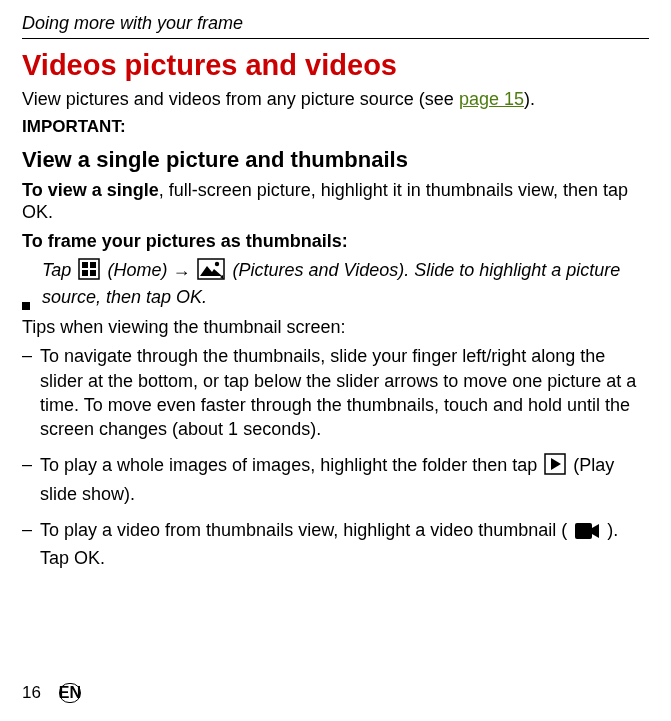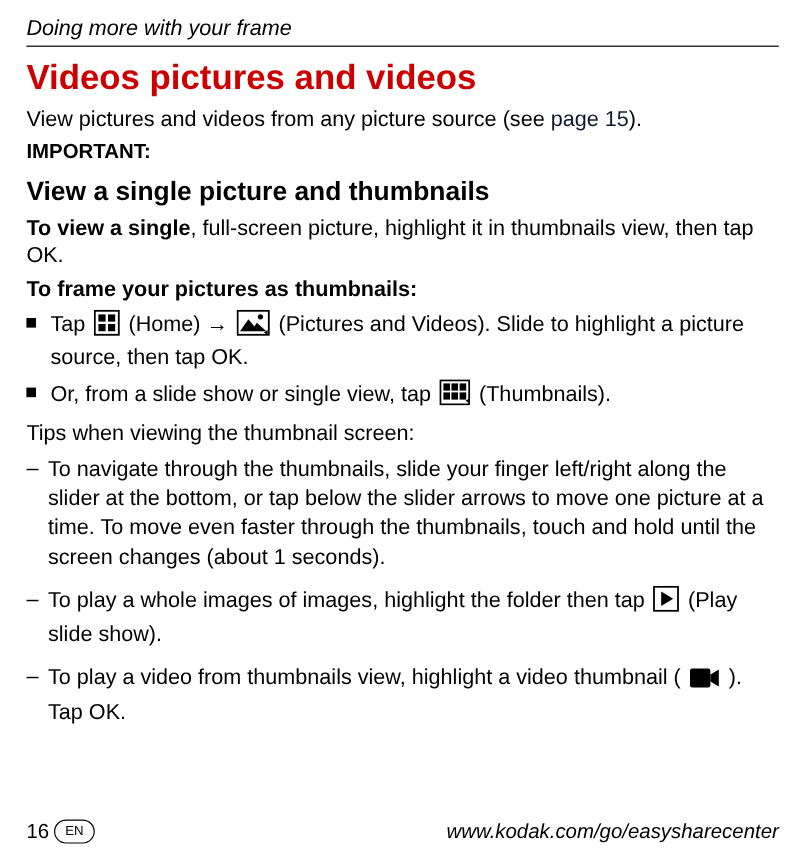--- a/index.html
+++ b/index.html
@@ -23,21 +23,21 @@
     color: #c00;
     font-size: 29px;
     font-weight: bold;
     margin-bottom: 6px;
   }
   .para {
     font-size: 18px;
     line-height: 1.25;
     margin-bottom: 6px;
   }
-  .link { color: #0f172a; }
+  .link { color: #4d7c0f; text-decoration: underline; }
   .important-row {
     display: flex;
     gap: 6px;
     margin-bottom: 10px;
     flex-direction: column;
   }
   .important-label {
     font-weight: bold;
     font-size: 17px;
     flex: 0 0 auto;
@@ -54,22 +54,23 @@
     font-weight: bold;
     margin-bottom: 6px;
   }
   .bold { font-weight: bold; }
   .bullet-list {
     list-style: none;
     margin: 0 0 4px 0;
   }
   .bullet-list > li {
     display: flex;
-    align-items: flex-start;
-    margin-bottom: 6px;
+    align-items: flex-end;
+    margin-bottom: 6px;
+    font-style: italic;
   }
   .bullet-list > li::before {
     content: "";
     display: inline-block;
     width: 8px;
     height: 8px;
     background: #000;
     margin: 7px 12px 0 0;
     flex: 0 0 auto;
   }
@@ -107,32 +108,32 @@
     left: 22px;
     right: 22px;
     display: flex;
     align-items: center;
     justify-content: space-between;
     font-size: 17px;
   }
   .footer-left {
     display: flex;
     align-items: flex-start;
-    gap: 4px;
+    gap: 18px;
   }
   .en-badge {
     display: inline-flex;
     align-items: center;
     justify-content: center;
-    width: 34px;
+    width: 22px;
     height: 20px;
     border: 1.5px solid #000;
     border-radius: 10px;
-    font-size: 11px;
-    font-weight: normal;
+    font-size: 16px;
+    font-weight: bold;
   }
   .footer-url { font-style: italic; }
 </style>
 </head>
 <body>
 
 <div class="header-line">Doing more with your frame</div>
 
 <h1>Videos pictures and videos</h1>
 
@@ -170,38 +171,20 @@
         <svg width="28" height="22" viewBox="0 0 28 22">
           <rect x="1" y="1" width="26" height="20" fill="none" stroke="#000" stroke-width="1.5"></rect>
           <polygon points="3,18 10,8 15,14 17,11 25,18" fill="#000"></polygon>
           <circle cx="20" cy="6" r="2.2" fill="#000"></circle>
           <polygon points="23,19 26,17 26,21" fill="#000"></polygon>
         </svg>
       </span>
       <span> (Pictures and Videos). Slide to highlight a picture source, then tap OK.</span>
     </div>
   </li>
-  <li>
-    <div class="bullet-body">
-      <span>Or, from a slide show or single view, tap </span>
-      <span class="icon">
-        <svg width="26" height="22" viewBox="0 0 26 22">
-          <rect x="1" y="1" width="24" height="20" fill="none" stroke="#000" stroke-width="1.5"></rect>
-          <rect x="3.5" y="3.5" width="5.5" height="6" fill="#000"></rect>
-          <rect x="10.2" y="3.5" width="5.5" height="6" fill="#000"></rect>
-          <rect x="17" y="3.5" width="5.5" height="6" fill="#000"></rect>
-          <rect x="3.5" y="11" width="5.5" height="6" fill="#000"></rect>
-          <rect x="10.2" y="11" width="5.5" height="6" fill="#000"></rect>
-          <rect x="17" y="11" width="5.5" height="6" fill="#000"></rect>
-          <polygon points="22,18 25,16 25,20" fill="#000"></polygon>
-        </svg>
-      </span>
-      <span> (Thumbnails).</span>
-    </div>
-  </li>
 </ul>
 
 <p class="para">Tips when viewing the thumbnail screen:</p>
 
 <ul class="dash-list">
   <li>
     <span class="dash">–</span>
     <div class="dash-body">To navigate through the thumbnails, slide your finger left/right along the slider at the bottom, or tap below the slider arrows to move one picture at a time. To move even faster through the thumbnails, touch and hold until the screen changes (about 1 seconds).</div>
   </li>
   <li>
@@ -230,14 +213,13 @@
       <span>). Tap OK.</span>
     </div>
   </li>
 </ul>
 
 <div class="footer">
   <div class="footer-left">
     <span>16</span>
     <span class="en-badge">EN</span>
   </div>
-  <span class="footer-url">www.kodak.com/go/easysharecenter</span>
 </div>
 
 </body></html>

